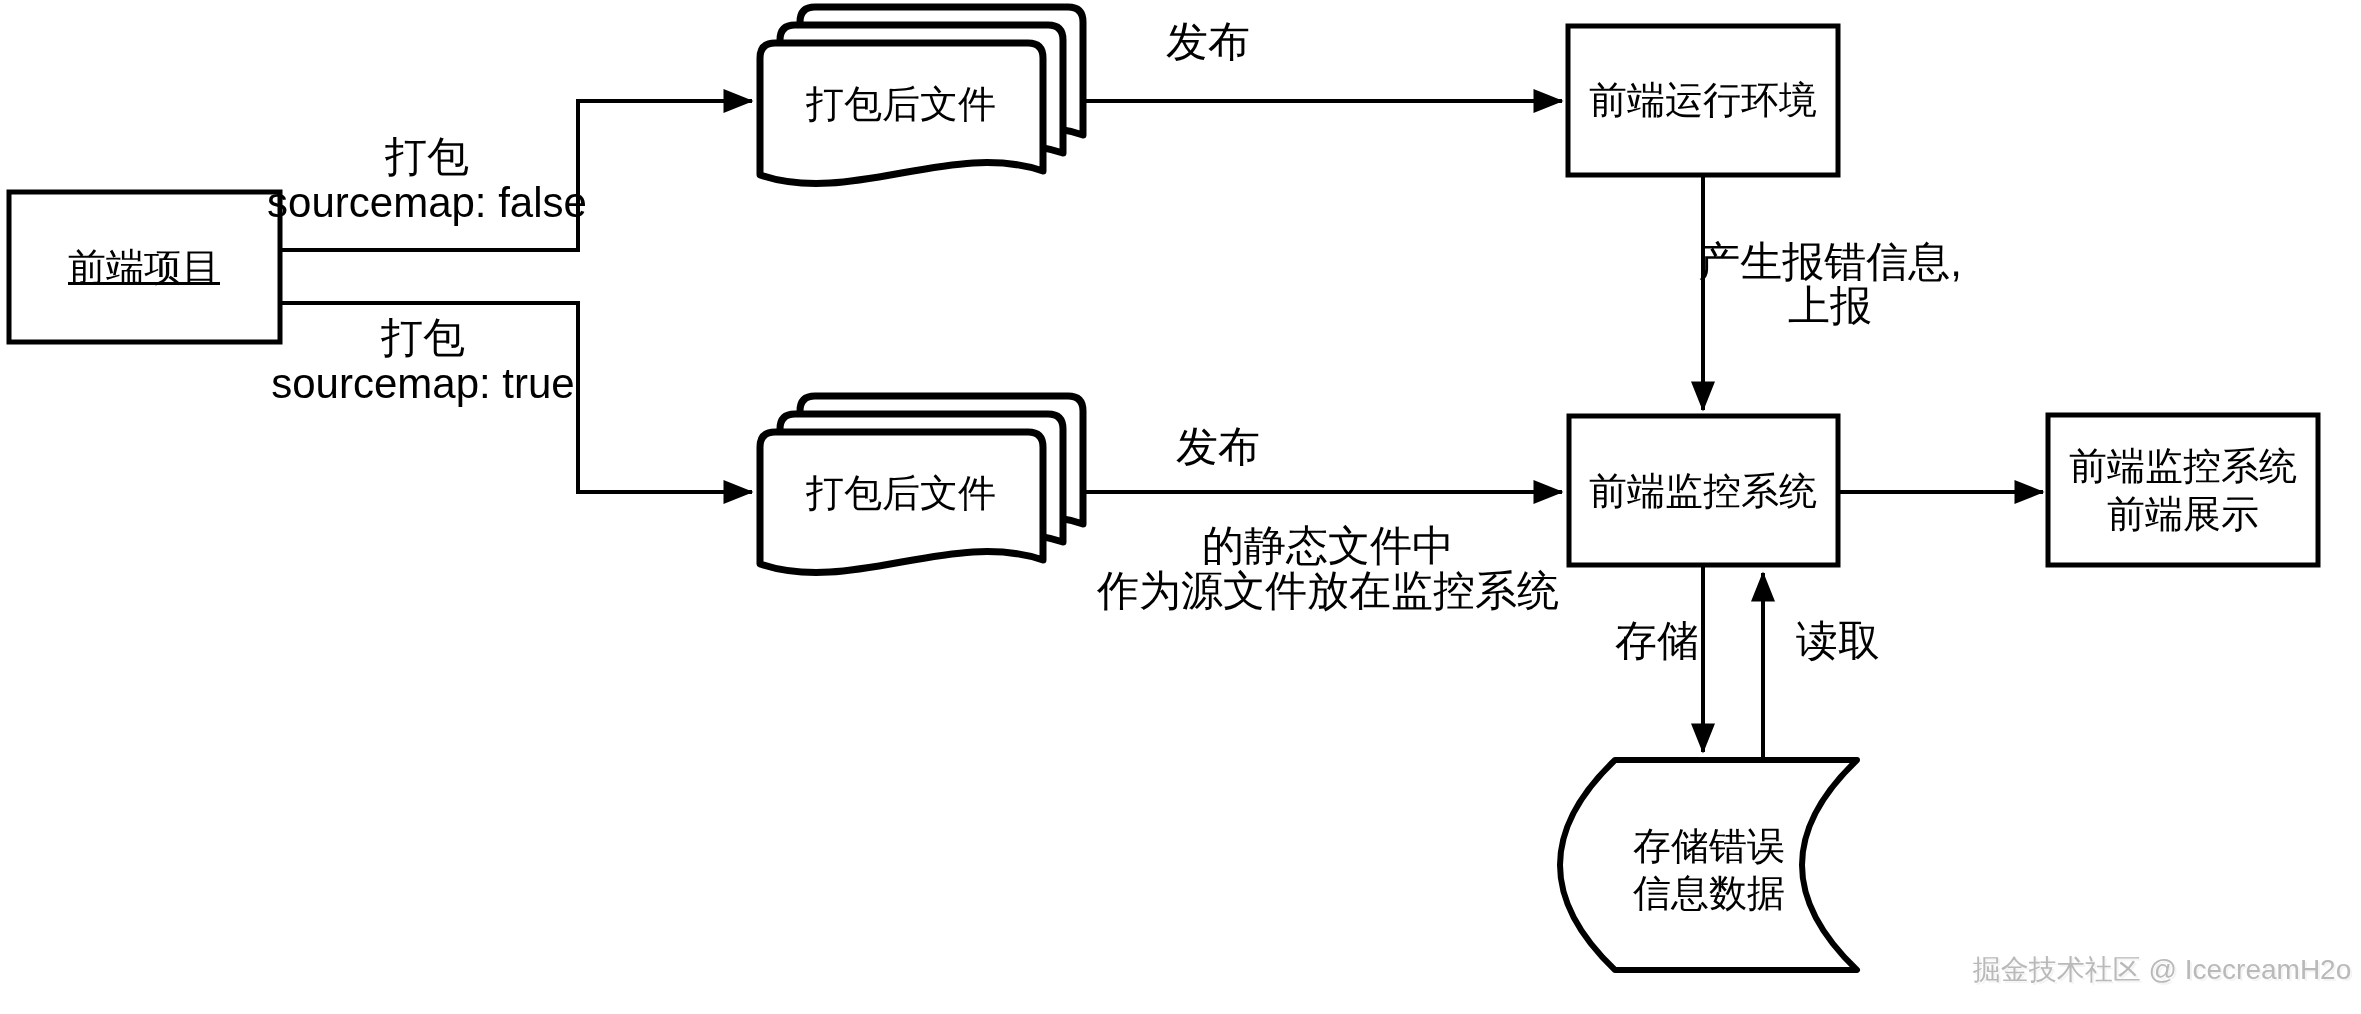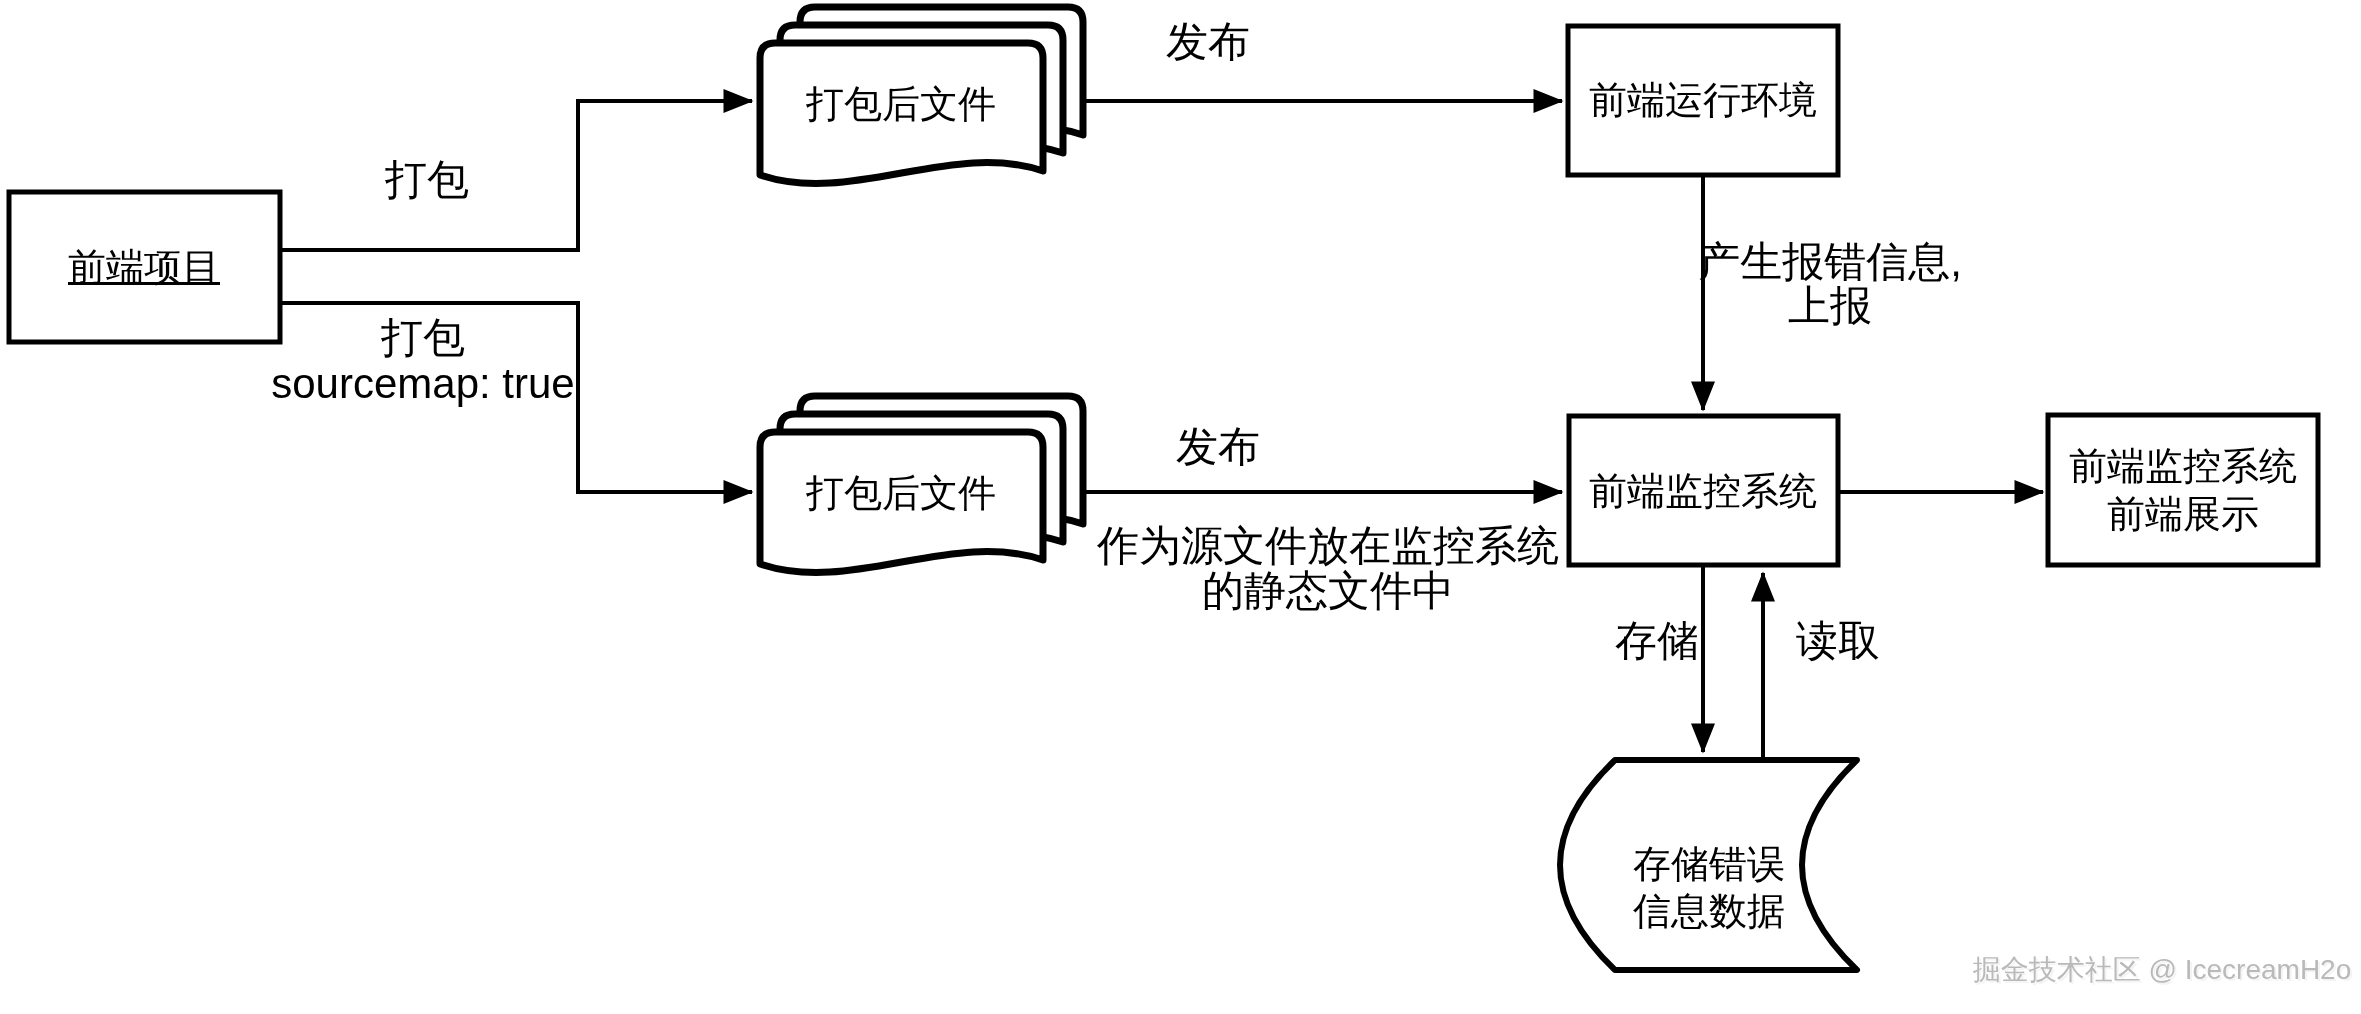--- a/index.html
+++ b/index.html
@@ -84,41 +84,42 @@
 
   <div class="lbl f38 lh48" style="left:2183px; top:490px;">
     <div>前端监控系统</div>
     <div>前端展示</div>
   </div>
 
   <div class="lbl f38" style="left:901px; top:104px;">打包后文件</div>
 
   <div class="lbl f38" style="left:901px; top:493px;">打包后文件</div>
 
-  <div class="lbl f38 lh47" style="left:1709px; top:888px;text-align:right;">
+  <div class="lbl f38 lh47" style="left:1709px; top:870px;text-align:right;">
     <div>存储错误</div>
     <div>信息数据</div>
   </div>
 
   <div class="lbl f42" style="left:427px; top:180px;">
     <div>打包</div>
+    <div>sourcemap: false</div>
   </div>
 
   <div class="lbl f42" style="left:423px; top:361px;">
     <div>打包</div>
     <div>sourcemap: true</div>
   </div>
 
   <div class="lbl f42" style="left:1208px; top:42px;">发布</div>
 
   <div class="lbl f42" style="left:1218px; top:447px;">发布</div>
 
   <div class="lbl f42 lh45" style="left:1328px; top:568px;">
+    <div>的静态文件中</div>
     <div>作为源文件放在监控系统</div>
-    <div>的静态文件中</div>
   </div>
 
   <div class="lbl f42" style="left:1830px; top:284px; line-height:44px;">
     <div>产生报错信息,</div>
     <div>上报</div>
   </div>
 
   <div class="lbl f42" style="left:1657px; top:641px;text-align:right;">存储</div>
 
   <div class="lbl f42" style="left:1838px; top:641px;">读取</div>

